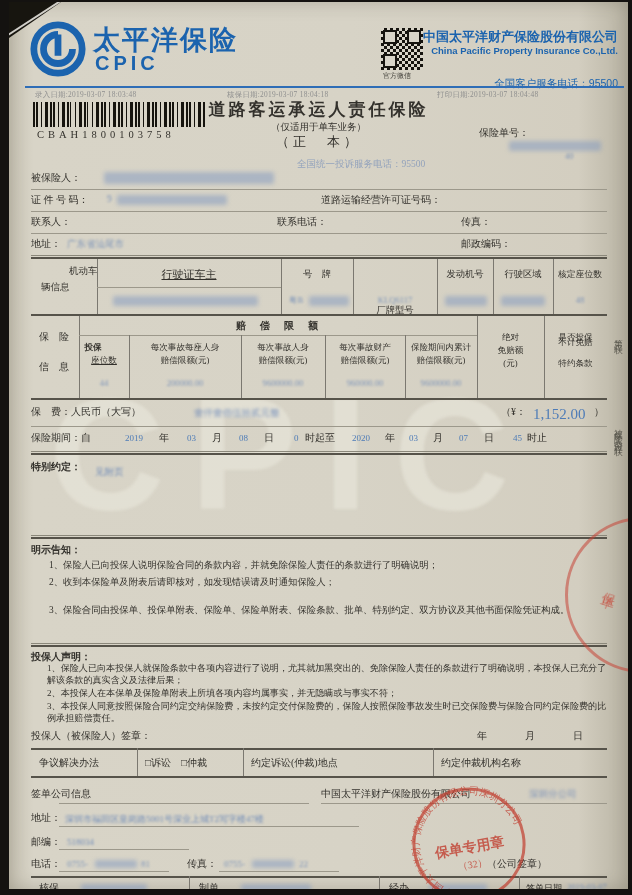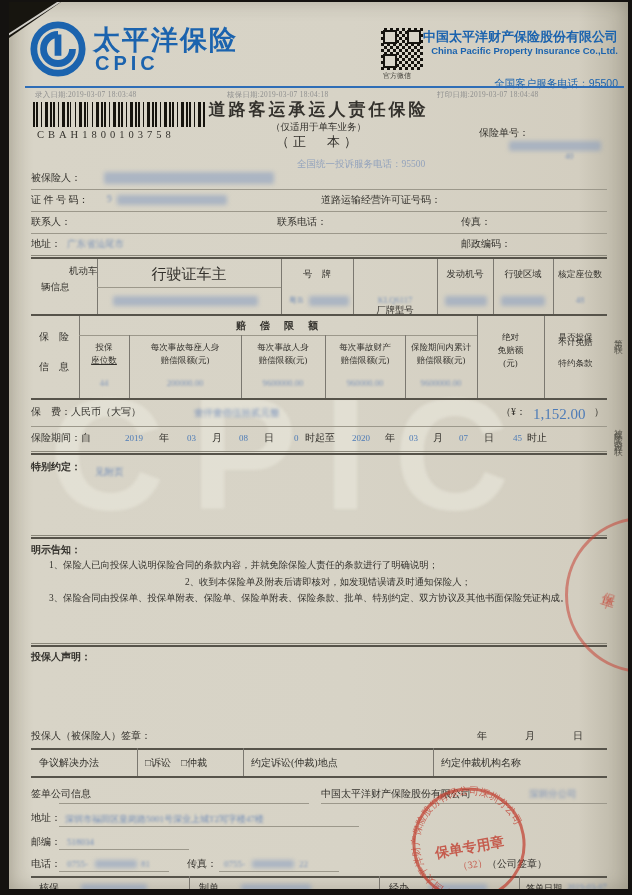--- a/index.html
+++ b/index.html
@@ -97,21 +97,21 @@
 
   <div class="dbl" style="left:22px;top:253px;width:576px;"></div>
   <div class="abs" style="left:32px;top:263px;font-size:9.5px;margin-left:28px;">机动车</div>
   <div class="abs" style="left:32px;top:279px;font-size:9.5px;">辆信息</div>
   <div class="vl" style="left:88px;top:257px;height:56px;"></div>
   <div class="vl" style="left:272px;top:257px;height:56px;"></div>
   <div class="vl" style="left:344px;top:257px;height:56px;"></div>
   <div class="vl" style="left:428px;top:257px;height:56px;"></div>
   <div class="vl" style="left:484px;top:257px;height:56px;"></div>
   <div class="vl" style="left:544px;top:257px;height:56px;"></div>
-  <div class="cell" style="left:88px;top:267px;width:184px;font-size:15px;">行驶证车主</div>
+  <div class="cell" style="left:88px;top:267px;width:184px;font-size:11px;text-decoration:underline;">行驶证车主</div>
   <div class="hl" style="left:88px;top:285px;width:184px;"></div>
   <div class="cell" style="left:272px;top:267px;width:72px;font-size:9.3px;">号　牌</div>
   <div class="cell" style="left:344px;top:267px;width:84px;font-size:9.3px;margin-top:36px;">厂牌型号</div>
   <div class="cell" style="left:428px;top:267px;width:56px;font-size:9.3px;">发动机号</div>
   <div class="cell" style="left:484px;top:267px;width:60px;font-size:9.3px;">行驶区域</div>
   <div class="cell" style="left:544px;top:267px;width:54px;font-size:8.8px;">核定座位数</div>
   <span class="rb abs" style="left:104px;top:294px;width:145px;"></span>
   <div class="cell bluef" style="left:274px;top:293px;width:26px;">粤B</div>
   <span class="rb abs" style="left:300px;top:294px;width:40px;"></span>
   <div class="cell bluef" style="left:348px;top:293px;width:76px;">KLQ6117</div>
@@ -125,21 +125,21 @@
   <div class="vl" style="left:70px;top:314px;height:82px;"></div>
   <div class="cell" style="left:70px;top:318px;width:398px;font-size:10px;font-weight:bold;letter-spacing:2px;">赔　偿　限　额</div>
   <div class="hl" style="left:70px;top:333px;width:398px;"></div>
   <div class="vl" style="left:120px;top:333px;height:63px;"></div>
   <div class="vl" style="left:232px;top:333px;height:63px;"></div>
   <div class="vl" style="left:316px;top:333px;height:63px;"></div>
   <div class="vl" style="left:396px;top:333px;height:63px;"></div>
   <div class="vl" style="left:468px;top:314px;height:82px;"></div>
   <div class="vl" style="left:535px;top:314px;height:82px;"></div>
 
-  <div class="cell" style="left:70px;top:340px;width:50px;">投保</div>
+  <div class="cell" style="left:59px;top:340px;width:50px;font-weight:bold;">投保</div>
   <div class="cell" style="left:70px;top:353px;width:50px;text-decoration:underline;">座位数</div>
   <div class="cell" style="left:120px;top:340px;width:112px;">每次事故每座人身</div>
   <div class="cell" style="left:120px;top:353px;width:112px;">赔偿限额(元)</div>
   <div class="cell" style="left:232px;top:340px;width:84px;">每次事故人身</div>
   <div class="cell" style="left:232px;top:353px;width:84px;">赔偿限额(元)</div>
   <div class="cell" style="left:316px;top:340px;width:80px;">每次事故财产</div>
   <div class="cell" style="left:316px;top:353px;width:80px;">赔偿限额(元)</div>
   <div class="cell" style="left:396px;top:340px;width:72px;">保险期间内累计</div>
   <div class="cell" style="left:396px;top:353px;width:72px;">赔偿限额(元)</div>
   <div class="cell" style="left:468px;top:330px;width:67px;">绝对</div>
@@ -182,26 +182,31 @@
   <div class="abs lab" style="left:518px;top:429px;">时止</div>
   <div class="dbl" style="left:22px;top:449px;width:576px;"></div>
 
   <div class="abs" style="left:22px;top:458px;font-size:10px;font-weight:bold;">特别约定：</div>
   <div class="abs" style="left:86px;top:464px;font-size:9.5px;color:rgba(88,122,180,.8);filter:blur(1px);">见附页</div>
   <div class="dbl" style="left:22px;top:533px;width:576px;"></div>
 
   <div class="abs" style="left:22px;top:541px;font-size:10px;font-weight:bold;">明示告知：</div>
   <div class="abs" style="left:40px;top:557px;width:558px;font-size:9.4px;line-height:13.6px;">
     <div style="margin-bottom:3px;">1、保险人已向投保人说明保险合同的条款内容，并就免除保险人责任的条款进行了明确说明；</div>
-    <div style="margin-bottom:3px;text-align:center;">2、收到本保险单及附表后请即核对，如发现错误请及时通知保险人；</div>
+    <div style="margin-bottom:15px;">2、收到本保险单及附表后请即核对，如发现错误请及时通知保险人；</div>
     <div>3、保险合同由投保单、投保单附表、保险单、保险单附表、保险条款、批单、特别约定、双方协议及其他书面保险凭证构成。</div>
   </div>
   <div class="dbl" style="left:22px;top:641px;width:576px;"></div>
 
   <div class="abs" style="left:22px;top:648px;font-size:10px;font-weight:bold;">投保人声明：</div>
+  <div class="abs" style="left:38px;top:661px;width:566px;font-size:9.1px;line-height:11.9px;">
+    <div style="margin-bottom:1px;">1、保险人已向本投保人就保险条款中各项内容进行了说明，尤其就加黑突出的、免除保险人责任的条款进行了明确说明，本投保人已充分了解该条款的真实含义及法律后果；</div>
+    <div style="margin-bottom:1px;">2、本投保人在本保单及保险单附表上所填各项内容均属事实，并无隐瞒或与事实不符；</div>
+    <div>3、本投保人同意按照保险合同约定交纳保险费，未按约定交付保险费的，保险人按照保险事故发生时已交保险费与保险合同约定保险费的比例承担赔偿责任。</div>
+  </div>
   <div class="abs lab" style="left:22px;top:727px;">投保人（被保险人）签章：</div>
   <div class="abs lab" style="left:468px;top:727px;letter-spacing:2px;">年　　　月　　　日</div>
   <div class="hh" style="left:22px;top:746px;width:576px;"></div>
 
   <div class="abs lab" style="left:30px;top:754px;">争议解决办法</div>
   <div class="vl" style="left:128px;top:746px;height:28px;"></div>
   <div class="abs lab" style="left:136px;top:754px;">□诉讼　□仲裁</div>
   <div class="vl" style="left:234px;top:746px;height:28px;"></div>
   <div class="abs lab" style="left:242px;top:754px;">约定诉讼(仲裁)地点</div>
   <div class="vl" style="left:424px;top:746px;height:28px;"></div>

